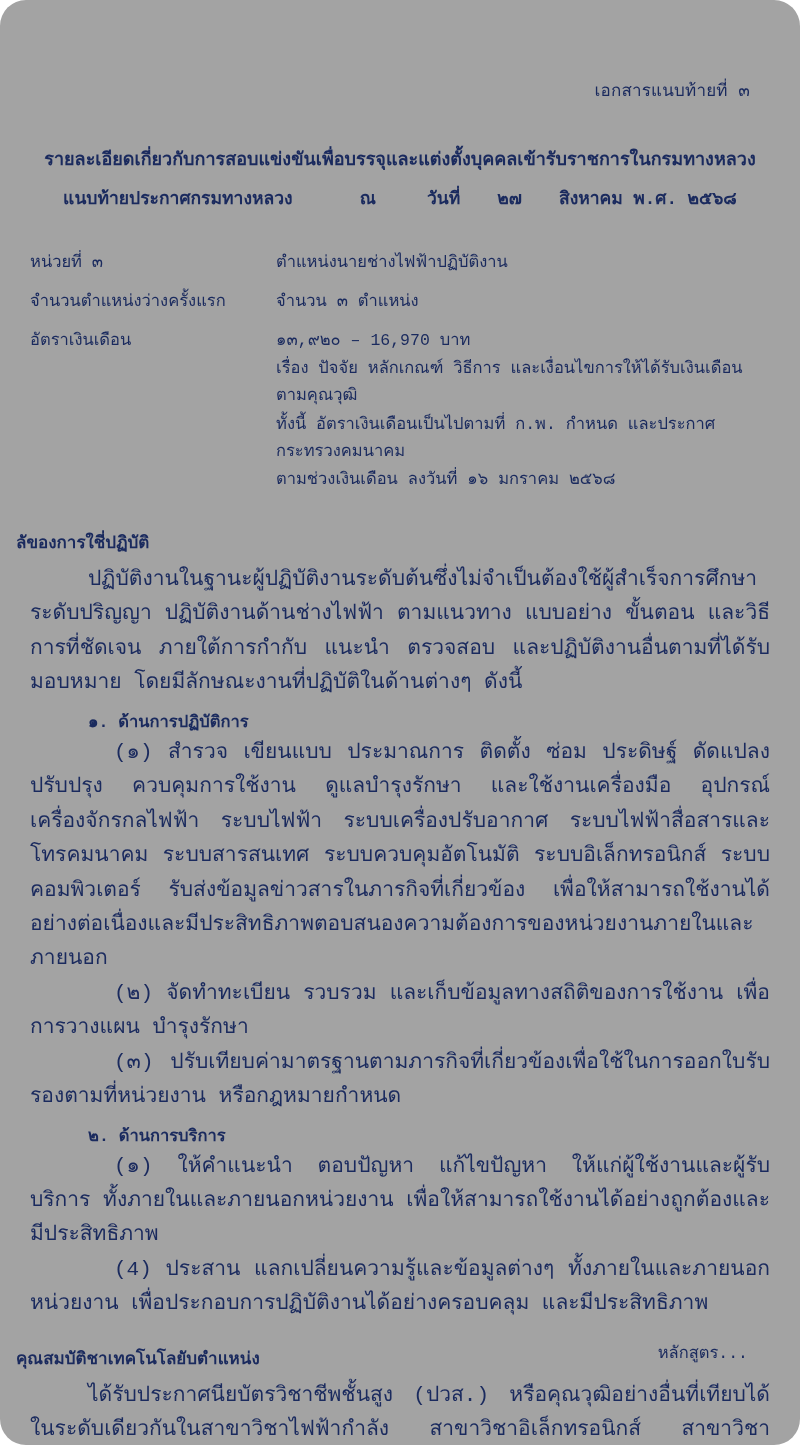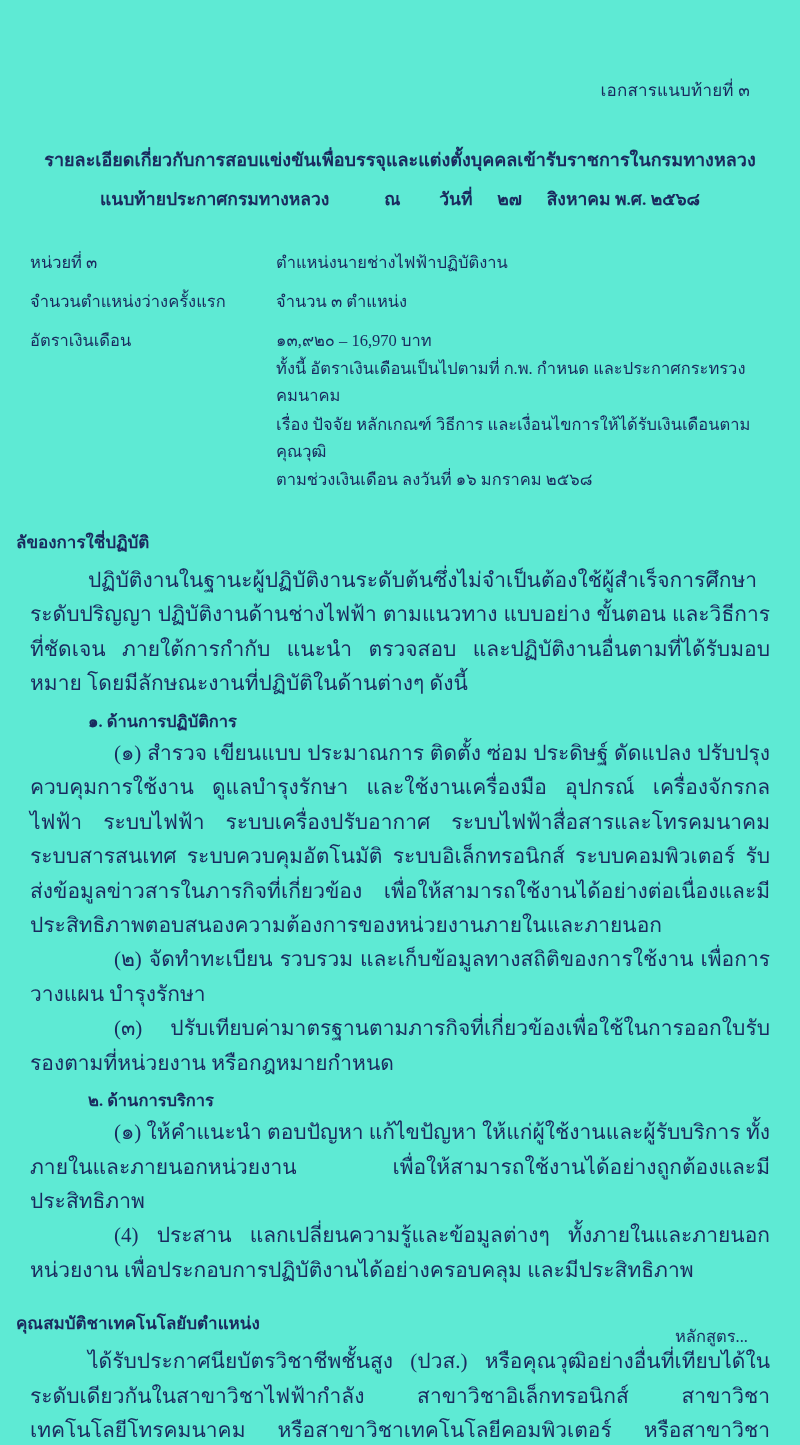--- a/index.html
+++ b/index.html
@@ -4,24 +4,25 @@
 <style>
   html, body {
     margin: 0;
     padding: 0;
     background: #ffffff;
   }
   .page {
     position: relative;
     width: 800px;
     height: 1445px;
-    background: #5eead4;
-    font-family: Liberation Serif, serif;
+    background: #a3a3a3;
+    font-family: Liberation Mono, monospace;
     color: #1a2a5e;
     overflow: hidden;
+    border-radius: 26px;
   }
   .doc-body {
     position: absolute;
     left: 0;
     top: 0;
     width: 800px;
     padding: 60px 30px 0 30px;
     box-sizing: border-box;
   }
   .header-right {
@@ -101,21 +102,21 @@
     font-size: 16.5px;
     font-weight: bold;
     margin: 7px 0 2px 58px;
   }
   .block {
     margin-top: 8px;
   }
   .footer-note {
     position: absolute;
     right: 52px;
-    bottom: 96px;
+    bottom: 80px;
     font-size: 16.5px;
   }
 </style>
 </head>
 <body>
 
 <div class="page">
   <div class="doc-body">
 
     <div class="header-right">เอกสารแนบท้ายที่ ๓</div>
@@ -144,25 +145,25 @@
       <tr>
         <td class="label">จำนวนตำแหน่งว่างครั้งแรก</td>
         <td class="value">จำนวน  ๓  ตำแหน่ง</td>
       </tr>
       <tr class="tight">
         <td class="label">อัตราเงินเดือน</td>
         <td class="value">๑๓,๙๒๐ – 16,970 บาท</td>
       </tr>
       <tr class="tight">
         <td class="label"></td>
-        <td class="value">ทั้งนี้ อัตราเงินเดือนเป็นไปตามที่ ก.พ. กำหนด และประกาศกระทรวงคมนาคม</td>
+        <td class="value">เรื่อง ปัจจัย หลักเกณฑ์ วิธีการ และเงื่อนไขการให้ได้รับเงินเดือนตามคุณวุฒิ</td>
       </tr>
       <tr class="tight">
         <td class="label"></td>
-        <td class="value">เรื่อง ปัจจัย หลักเกณฑ์ วิธีการ และเงื่อนไขการให้ได้รับเงินเดือนตามคุณวุฒิ</td>
+        <td class="value">ทั้งนี้ อัตราเงินเดือนเป็นไปตามที่ ก.พ. กำหนด และประกาศกระทรวงคมนาคม</td>
       </tr>
       <tr>
         <td class="label"></td>
         <td class="value">ตามช่วงเงินเดือน ลงวันที่ ๑๖ มกราคม ๒๕๖๘</td>
       </tr>
     </tbody>
       </table>
 
     <div class="section-head nohang">ลัของการใชี่ปฏิบัติ</div>
 

